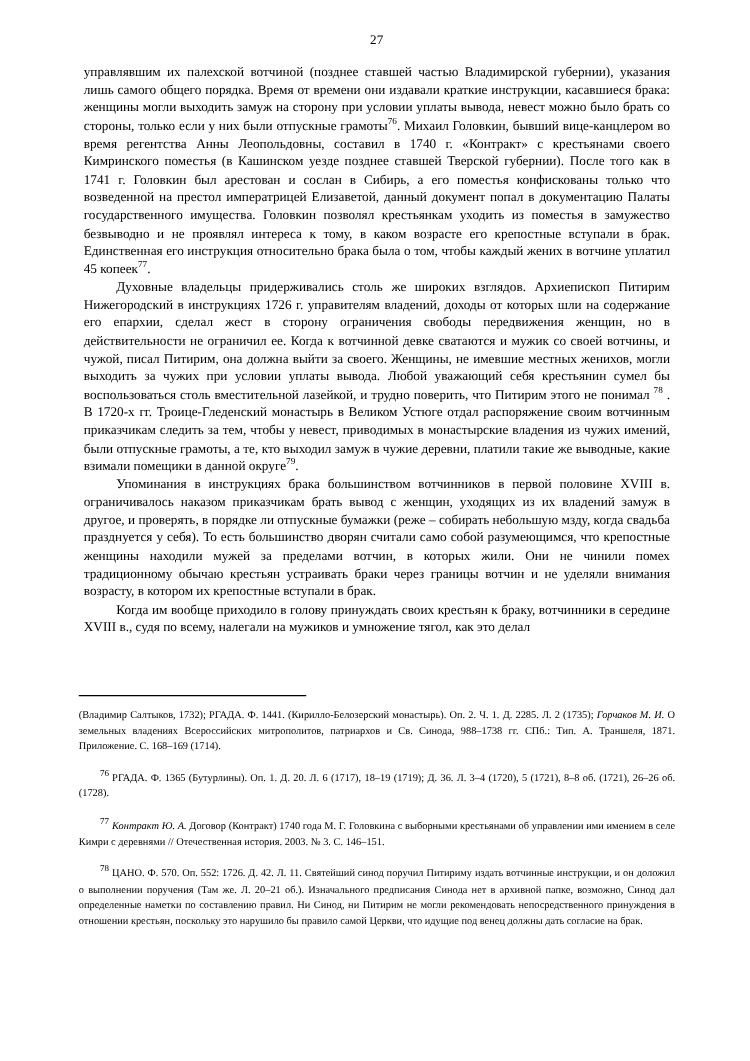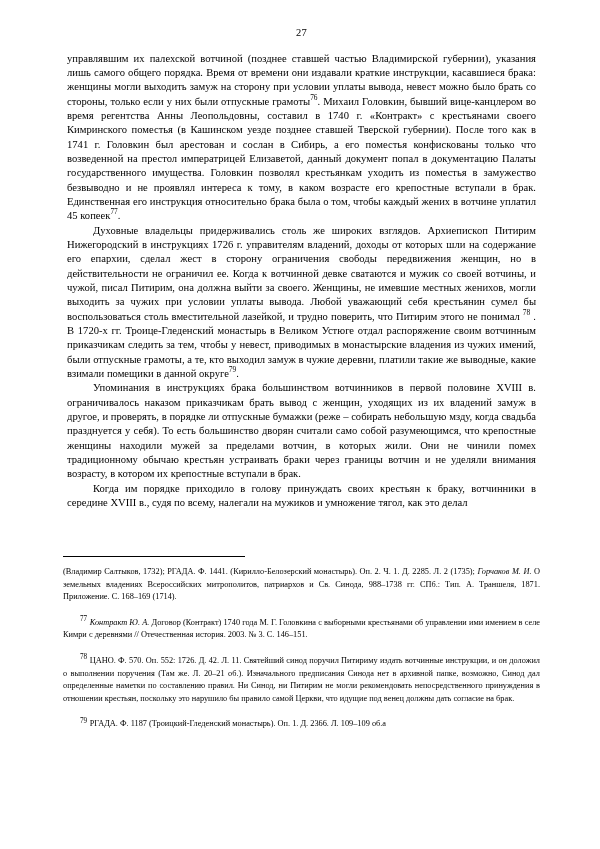--- a/index.html
+++ b/index.html
@@ -94,27 +94,27 @@
 
 <div class="page">
 
   <div class="page-number">27</div>
 
   <div class="body-text">
     <div>
         <p class="no-indent"><span>управлявшим их палехской вотчиной (позднее ставшей частью Владимирской губернии), указания лишь самого общего порядка. Время от времени они издавали краткие инструкции, касавшиеся брака: женщины могли выходить замуж на сторону при условии уплаты вывода, невест можно было брать со стороны, только если у них были отпускные грамоты</span><sup>76</sup><span>. Михаил Головкин, бывший вице-канцлером во время регентства Анны Леопольдовны, составил в 1740 г. «Контракт» с крестьянами своего Кимринского поместья (в Кашинском уезде позднее ставшей Тверской губернии). После того как в 1741 г. Головкин был арестован и сослан в Сибирь, а его поместья конфискованы только что возведенной на престол императрицей Елизаветой, данный документ попал в документацию Палаты государственного имущества. Головкин позволял крестьянкам уходить из поместья в замужество безвыводно и не проявлял интереса к тому, в каком возрасте его крепостные вступали в брак. Единственная его инструкция относительно брака была о том, чтобы каждый жених в вотчине уплатил 45 копеек</span><sup>77</sup><span>.</span></p>
         <p><span>Духовные владельцы придерживались столь же широких взглядов. Архиепископ Питирим Нижегородский в инструкциях 1726 г. управителям владений, доходы от которых шли на содержание его епархии, сделал жест в сторону ограничения свободы передвижения женщин, но в действительности не ограничил ее. Когда к вотчинной девке сватаются и мужик со своей вотчины, и чужой, писал Питирим, она должна выйти за своего. Женщины, не имевшие местных женихов, могли выходить за чужих при условии уплаты вывода. Любой уважающий себя крестьянин сумел бы воспользоваться столь вместительной лазейкой, и трудно поверить, что Питирим этого не понимал </span><sup>78</sup><span> . В 1720-х гг. Троице-Гледенский монастырь в Великом Устюге отдал распоряжение своим вотчинным приказчикам следить за тем, чтобы у невест, приводимых в монастырские владения из чужих имений, были отпускные грамоты, а те, кто выходил замуж в чужие деревни, платили такие же выводные, какие взимали помещики в данной округе</span><sup>79</sup><span>.</span></p>
         <p><span>Упоминания в инструкциях брака большинством вотчинников в первой половине XVIII в. ограничивалось наказом приказчикам брать вывод с женщин, уходящих из их владений замуж в другое, и проверять, в порядке ли отпускные бумажки (реже – собирать небольшую мзду, когда свадьба празднуется у себя). То есть большинство дворян считали само собой разумеющимся, что крепостные женщины находили мужей за пределами вотчин, в которых жили. Они не чинили помех традиционному обычаю крестьян устраивать браки через границы вотчин и не уделяли внимания возрасту, в котором их крепостные вступали в брак.</span></p>
-        <p><span>Когда им порядке приходило в голову принуждать своих крестьян к браку, вотчинники в середине XVIII в., судя по всему, налегали на мужиков и умножение тягол, как это делал</span></p>
+        <p><span>Когда им вообще приходило в голову принуждать своих крестьян к браку, вотчинники в середине XVIII в., судя по всему, налегали на мужиков и умножение тягол, как это делал</span></p>
       </div>
   </div>
 
   <div class="footnote-area">
     <div class="fn-rule"></div>
     <div class="fn-cont"><span>(Владимир Салтыков, 1732); РГАДА. Ф. 1441. (Кирилло-Белозерский монастырь). Оп. 2. Ч. 1. Д. 2285. Л. 2 (1735); </span><span class="ital">Горчаков М. И.</span><span> О земельных владениях Всероссийских митрополитов, патриархов и Св. Синода, 988–1738 гг. СПб.: Тип. А. Траншеля, 1871. Приложение. С. 168–169 (1714).</span></div>
     <div>
+        <div class="fn-item"><span class="fn-num">76</span><span>РГАДА. Ф. 1365 (Бутурлины). Оп. 1. Д. 20. Л. 6 (1717), 18–19 (1719); Д. 36. Л. 3–4 (1720), 5 (1721), 8–8 об. (1721), 26–26 об. (1728).</span></div>
         <div class="fn-item"><span class="fn-num">77</span><span class="ital">Контракт Ю. А.</span><span> Договор (Контракт) 1740 года М. Г. Головкина с выборными крестьянами об управлении ими имением в селе Кимри с деревнями // Отечественная история. 2003. № 3. С. 146–151.</span></div>
         <div class="fn-item"><span class="fn-num">78</span><span>ЦАНО. Ф. 570. Оп. 552: 1726. Д. 42. Л. 11. Святейший синод поручил Питириму издать вотчинные инструкции, и он доложил о выполнении поручения (Там же. Л. 20–21 об.). Изначального предписания Синода нет в архивной папке, возможно, Синод дал определенные наметки по составлению правил. Ни Синод, ни Питирим не могли рекомендовать непосредственного принуждения в отношении крестьян, поскольку это нарушило бы правило самой Церкви, что идущие под венец должны дать согласие на брак.</span></div>
-        <div class="fn-item"><span class="fn-num">79</span><span>РГАДА. Ф. 1187 (Троицкий-Гледенский монастырь). Оп. 1. Д. 2366. Л. 109–109 об.а</span></div>
       </div>
   </div>
 
 </div>
 
 </body></html>

